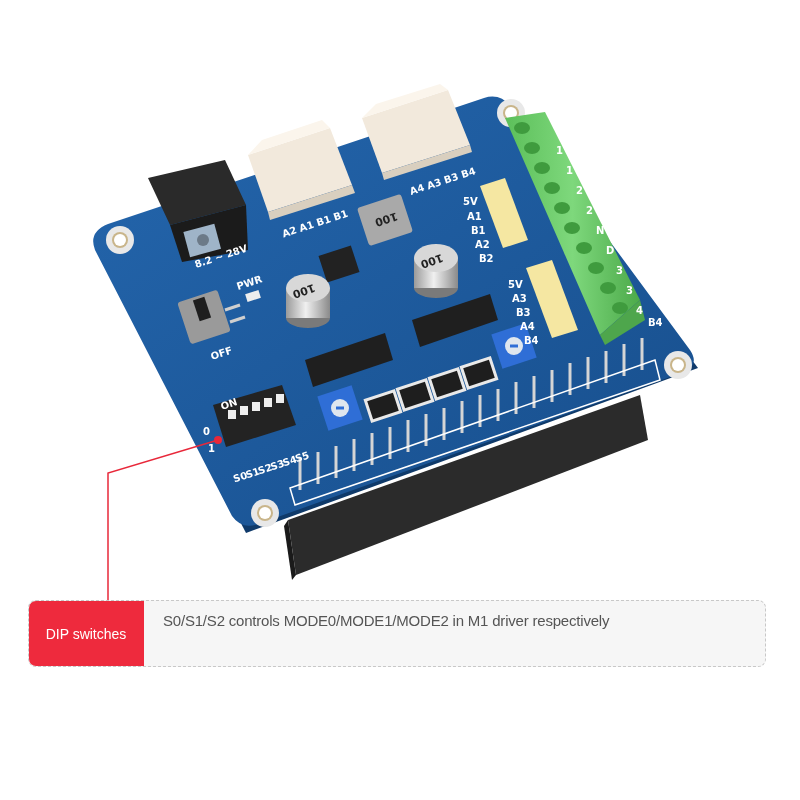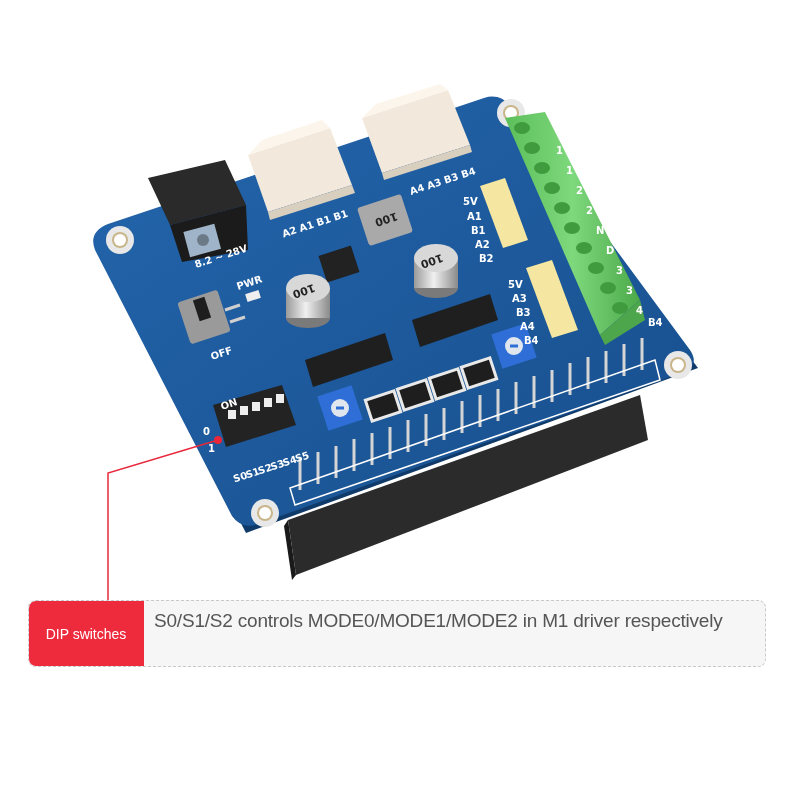--- a/index.html
+++ b/index.html
@@ -11,21 +11,21 @@
       position: absolute; left: 28px; top: 600px; width: 738px; height: 67px;
       border-radius: 8px; display: flex; overflow: hidden;
       border: 1px dashed #c8c8c8; background: #f6f6f6; box-sizing: border-box;
     }
     .callout-tag {
       width: 116px; background: #ee2a3d; color: #ffffff;
       display: flex; align-items: center; justify-content: center;
       font-size: 14px; border-radius: 8px 0 0 8px; margin: -1px 0 -1px -1px;
     }
     .callout-body {
-      flex: 1; padding: 6px 8px 0 10px; color: #555555; font-size: 19px; line-height: 27px;
+      flex: 1; padding: 6px 8px 0 19px; color: #555555; font-size: 15px; line-height: 27px;
       white-space: nowrap;
     }
     .callout-line { display: block; letter-spacing: -0.2px; }
   </style>
 </head>
 <body>
 
 <svg id="scene" viewBox="0 0 800 800" xmlns="http://www.w3.org/2000/svg">
   <defs>
     <linearGradient id="boardGrad" x1="0" y1="0" x2="1" y2="1">

